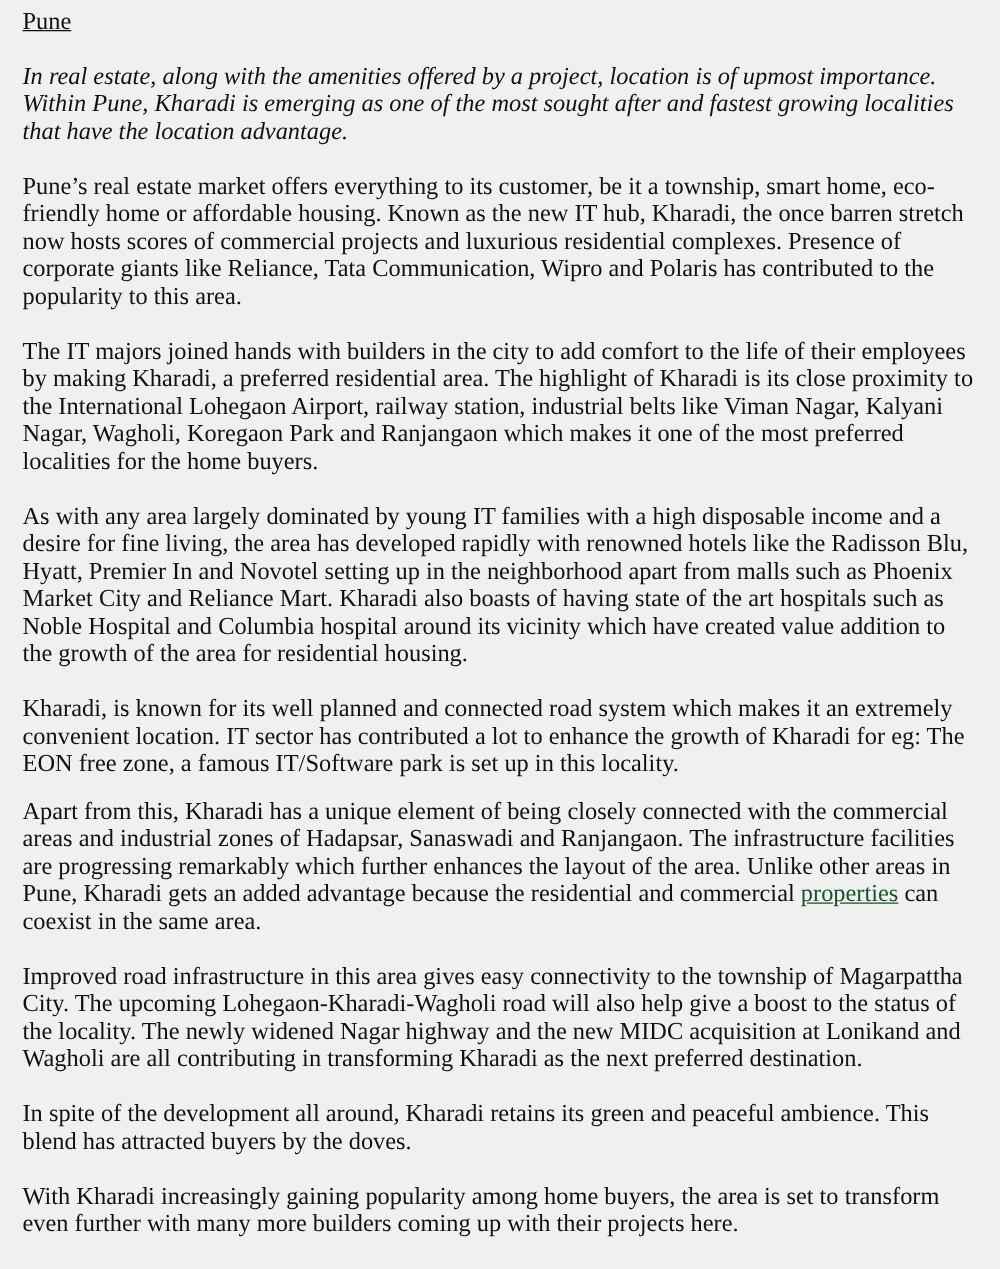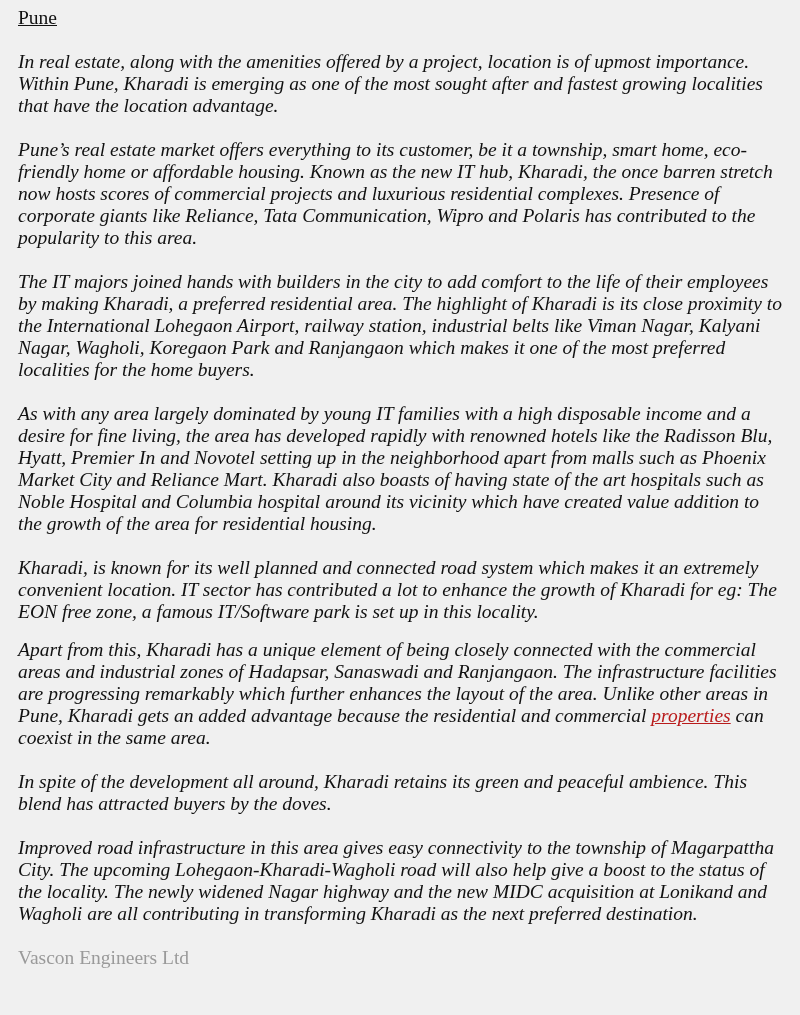--- a/index.html
+++ b/index.html
@@ -18,30 +18,29 @@
     }
     .page {
       padding: 7px 18px 0 18px;
     }
     .heading {
       margin: 0 0 22px 0;
       text-decoration: underline;
     }
     p {
       margin: 0 0 22px 0;
-      font-style: italic;
     }
     p.no-gap {
       margin-bottom: 16px;
     }
     .intro {
       font-style: italic;
     }
     a.inline-link {
-      color: #b91c1c;
+      color: #14532d;
       text-decoration: underline;
     }
     .footer {
       color: #9a9a9a;
       margin: 0;
     }
   </style>
 </head>
 <body>
 
@@ -50,17 +49,18 @@
 
   <p class="intro">In real estate, along with the amenities offered by a project, location is of upmost importance. Within Pune, Kharadi is emerging as one of the most sought after and fastest growing localities that have the location advantage.</p>
 
   <p>Pune’s real estate market offers everything to its customer, be it a township, smart home, eco-friendly home or affordable housing. Known as the new IT hub, Kharadi, the once barren stretch now hosts scores of commercial projects and luxurious residential complexes. Presence of corporate giants like Reliance, Tata Communication, Wipro and Polaris has contributed to the popularity to this area.</p>
   <p>The IT majors joined hands with builders in the city to add comfort to the life of their employees by making Kharadi, a preferred residential area. The highlight of Kharadi is its close proximity to the International Lohegaon Airport, railway station, industrial belts like Viman Nagar, Kalyani Nagar, Wagholi, Koregaon Park and Ranjangaon which makes it one of the most preferred localities for the home buyers.</p>
   <p>As with any area largely dominated by young IT families with a high disposable income and a desire for fine living, the area has developed rapidly with renowned hotels like the Radisson Blu, Hyatt, Premier In and Novotel setting up in the neighborhood apart from malls such as Phoenix Market City and Reliance Mart. Kharadi also boasts of having state of the art hospitals such as Noble Hospital and Columbia hospital around its vicinity which have created value addition to the growth of the area for residential housing.</p>
   <p class="no-gap">Kharadi, is known for its well planned and connected road system which makes it an extremely convenient location. IT sector has contributed a lot to enhance the growth of Kharadi for eg: The EON free zone, a famous IT/Software park is set up in this locality.</p>
 
   <p><span>Apart from this, Kharadi has a unique element of being closely connected with the commercial areas and industrial zones of Hadapsar, Sanaswadi and Ranjangaon. The infrastructure facilities are progressing remarkably which further enhances the layout of the area. Unlike other areas in Pune, Kharadi gets an added advantage because the residential and commercial </span><a class="inline-link" href="#">properties</a><span> can coexist in the same area.</span></p>
 
+  <p>Improved road infrastructure in this area gives easy connectivity to the township of Magarpattha City. The upcoming Lohegaon-Kharadi-Wagholi road will also help give a boost to the status of the locality. The newly widened Nagar highway and the new MIDC acquisition at Lonikand and Wagholi are all contributing in transforming Kharadi as the next preferred destination.</p>
   <p>In spite of the development all around, Kharadi retains its green and peaceful ambience. This blend has attracted buyers by the doves.</p>
-  <p>Improved road infrastructure in this area gives easy connectivity to the township of Magarpattha City. The upcoming Lohegaon-Kharadi-Wagholi road will also help give a boost to the status of the locality. The newly widened Nagar highway and the new MIDC acquisition at Lonikand and Wagholi are all contributing in transforming Kharadi as the next preferred destination.</p>
+  <p>With Kharadi increasingly gaining popularity among home buyers, the area is set to transform even further with many more builders coming up with their projects here.</p>
 
   <div class="footer">Vascon Engineers Ltd</div>
 </div>
 
 </body></html>

